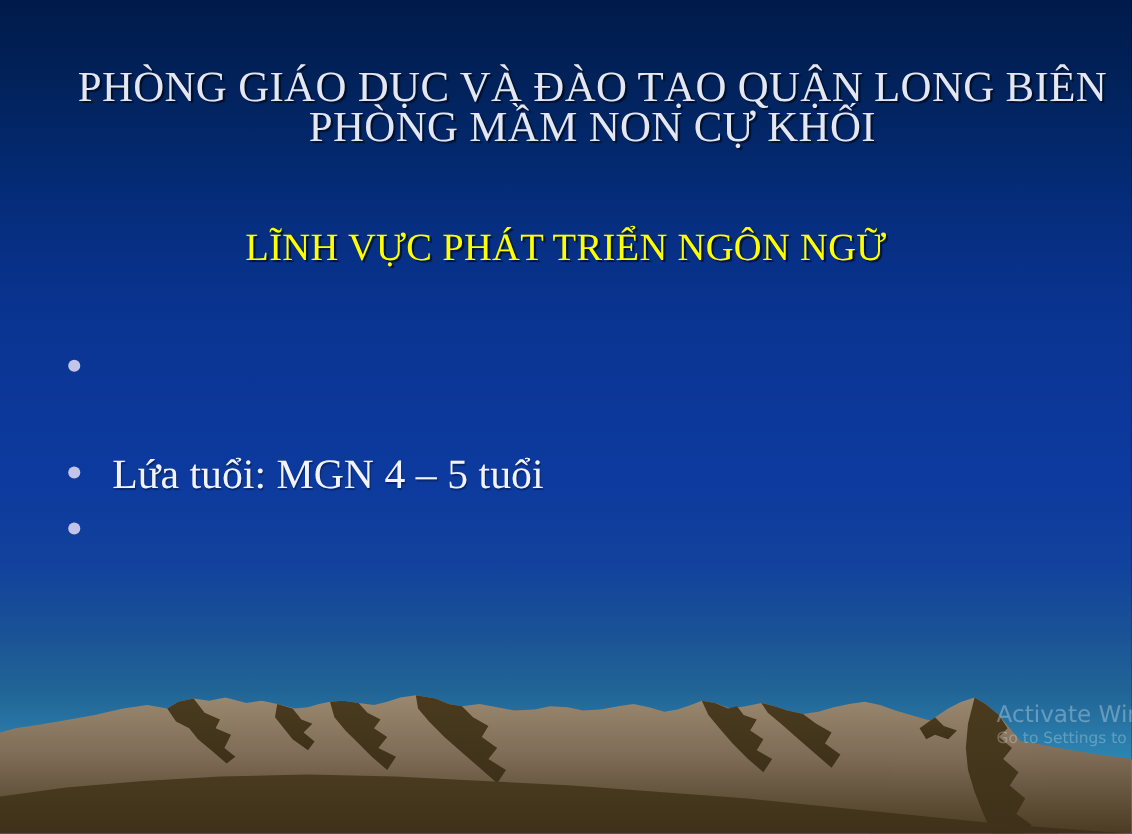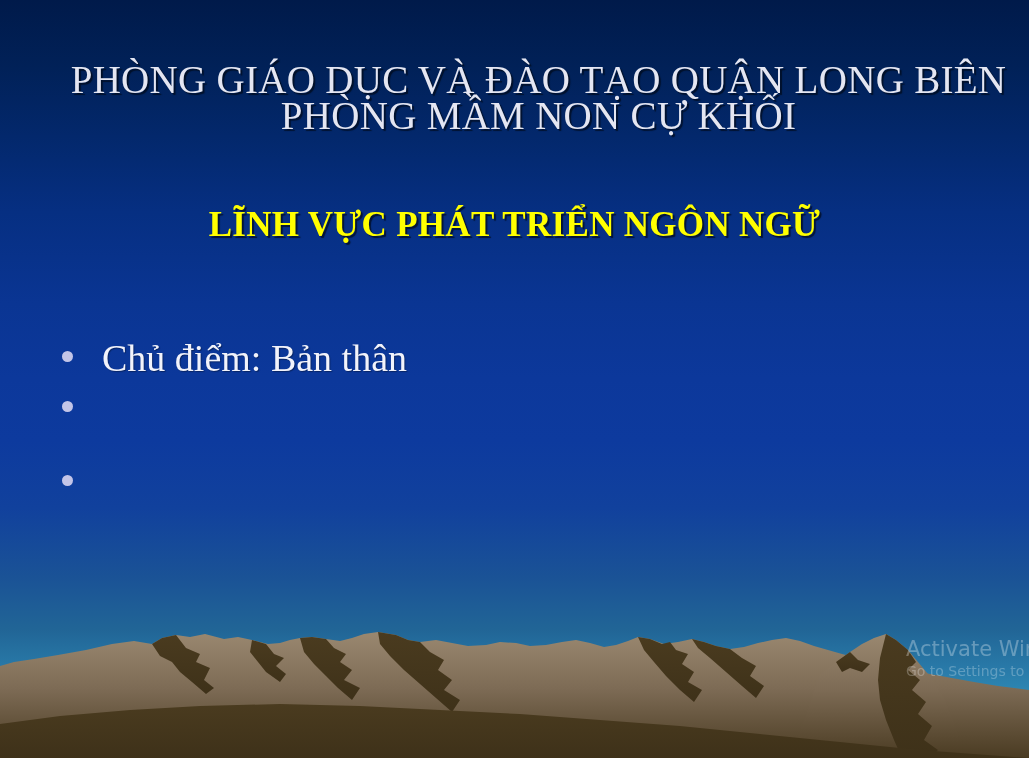--- a/index.html
+++ b/index.html
@@ -71,21 +71,21 @@
     padding-left: 48px;
   }
 
   .subtitle {
     position: absolute;
     left: 0;
     top: 203px;
     width: 1029px;
     text-align: center;
     color: #ffff00;
-    font-weight: bold;
+    font-weight: normal;
     font-size: 35px;
     line-height: 44px;
     letter-spacing: 0.3px;
     text-shadow: 2px 2px 1px rgba(0,0,0,0.6);
   }
 
   .bullets {
     position: absolute;
     left: 62px;
     top: 336px;
@@ -206,24 +206,24 @@
   <div class="title-block">
     <div class="title-line">PHÒNG GIÁO DỤC VÀ ĐÀO TẠO QUẬN LONG BIÊN</div>
     <div class="title-line">PHÒNG MẦM NON CỰ KHỐI</div>
   </div>
 
   <div class="subtitle">LĨNH VỰC PHÁT TRIỂN NGÔN NGỮ</div>
 
   <div class="bullets">
     <div class="bullet-row">
       <span class="bullet-dot"></span>
-      <span class="bullet-text">Chủ điểm: Bản thân</span>
     </div>
     <div class="bullet-row">
       <span class="bullet-dot"></span>
+      <span class="bullet-text">Lứa tuổi: MGN 4 – 5 tuổi</span>
     </div>
     <div class="bullet-row">
       <span class="bullet-dot"></span>
     </div>
   </div>
 
   <div class="watermark">
     <div class="wm-title">Activate Windows</div>
     <div class="wm-sub">Go to Settings to activate Windows.</div>
   </div>

